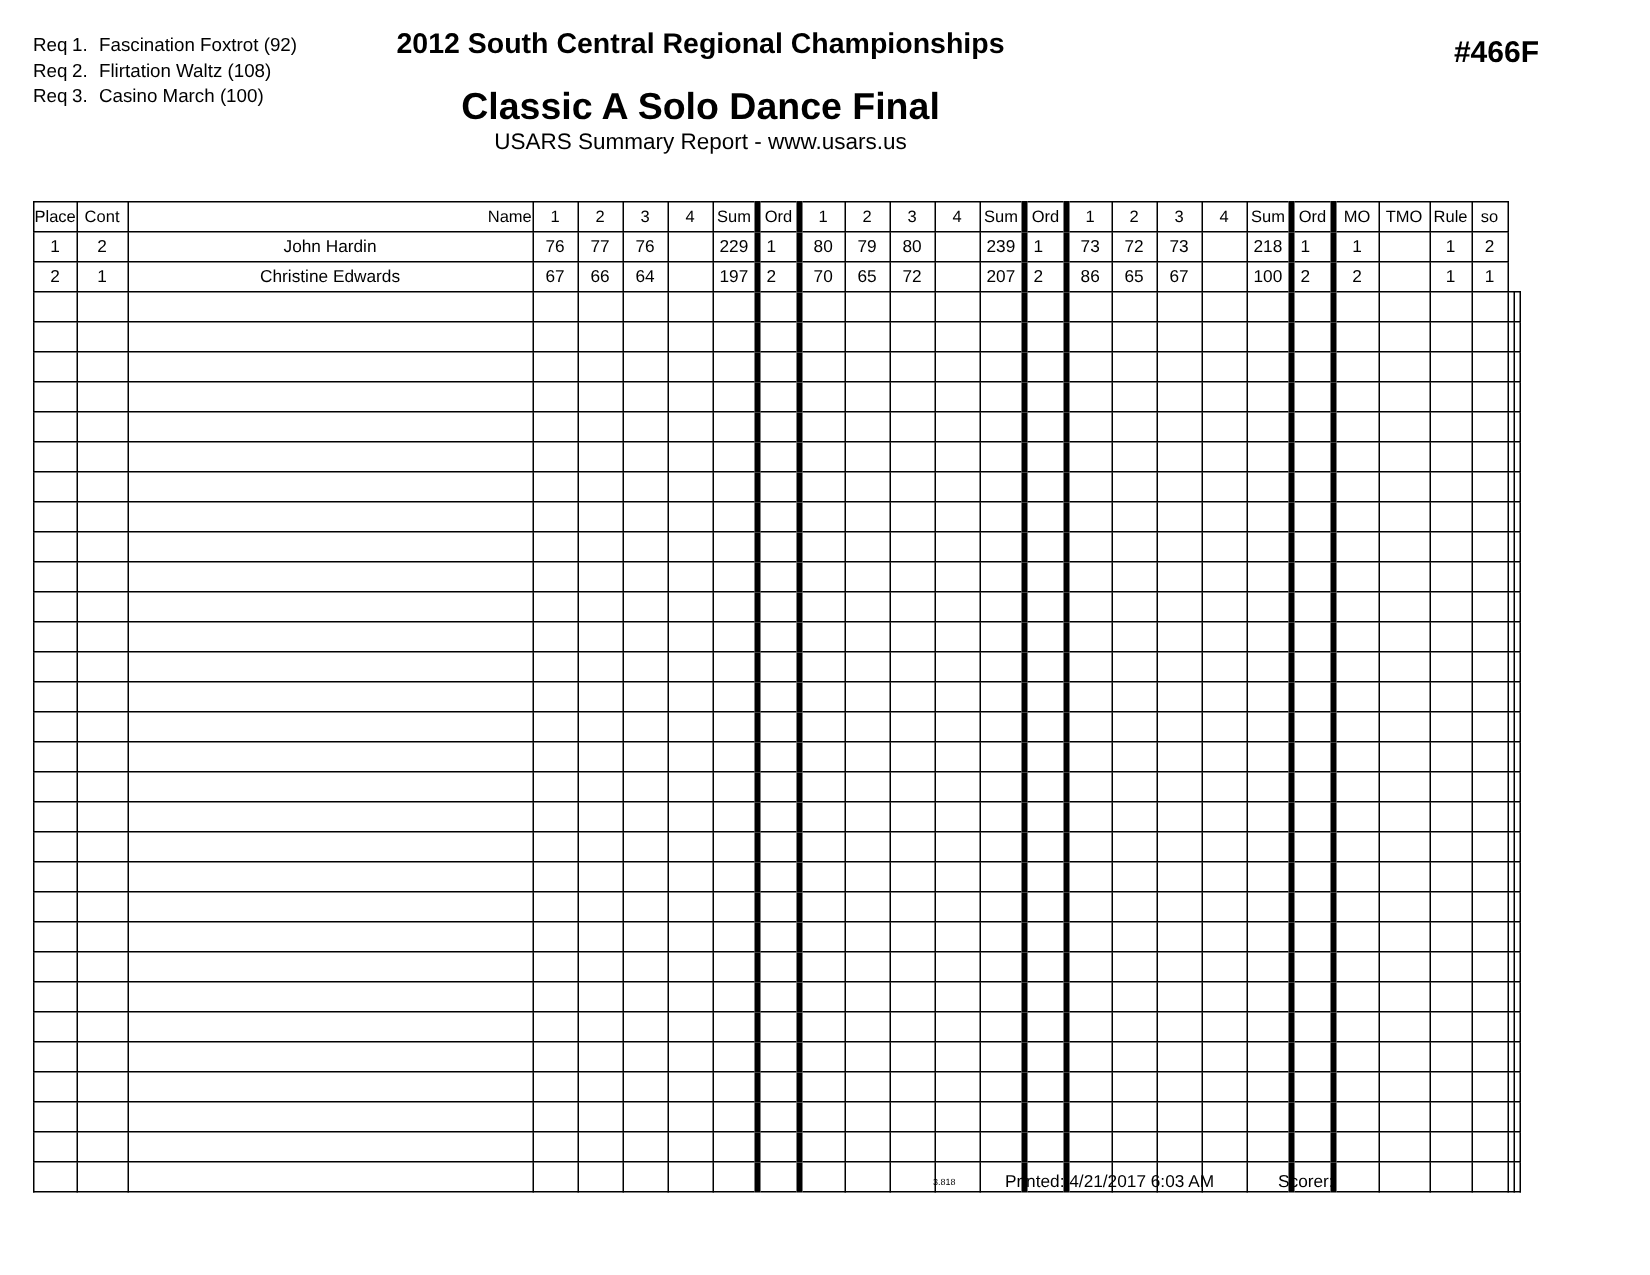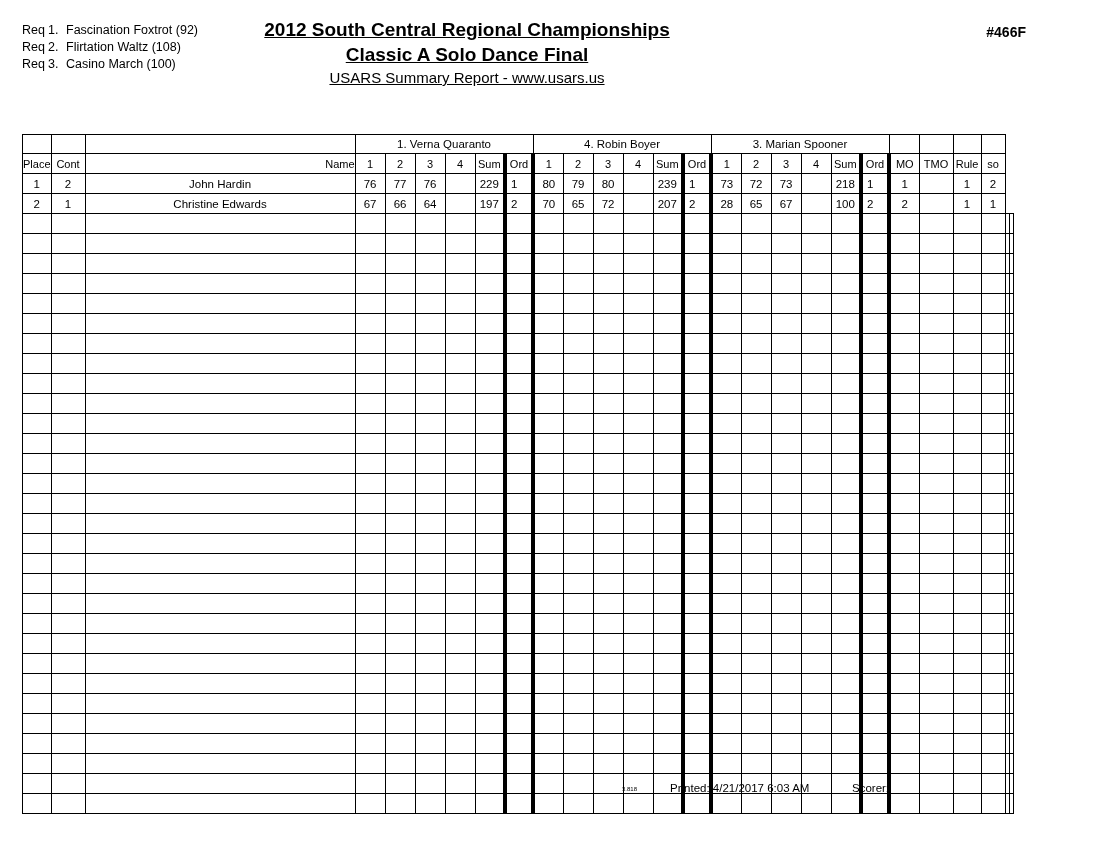--- a/index.html
+++ b/index.html
@@ -36,50 +36,49 @@
     width: 18px;
   }
 
   
   .header {
     position: absolute;
     left: 0;
     top: 18px;
     width: 934px;
     text-align: center;
-    text-decoration: underline;
   }
   .h-title {
     font-size: 19px;
     font-weight: bold;
     letter-spacing: 0px;
     line-height: 23px;
   }
   .h-venue {
     font-size: 15px;
     line-height: 20px;
     font-weight: normal;
   }
   .h-event {
-    font-size: 19px;
+    font-size: 25px;
     font-weight: bold;
     line-height: 25px;
-    margin-top: 1px;
+    margin-top: 18px;
   }
   .h-sub {
     font-size: 15px;
     line-height: 22px;
   }
 
   
   .event-num {
     position: absolute;
     right: 74px;
     top: 24px;
-    font-size: 14px;
+    font-size: 20px;
     font-weight: bold;
   }
 
   
   .sheet {
     position: absolute;
     left: 22px;
     top: 134px;
     border-collapse: collapse;
     table-layout: fixed;
@@ -232,32 +231,20 @@
       <col style="width:30px">
     <col style="width:30px">
     <col style="width:28px">
     <col style="width:30px">
     <col style="width:34px">
     <col style="width:28px">
     <col style="width:24px">
   </colgroup>
 
   <tbody>
-      <tr>
-    <td class="blank-head-left"></td>
-    <td class="blank-head-left"></td>
-    <td class="blank-head-left"></td>
-    <td class="judge-head" colspan="6" style="border-top:1px solid #000;border-left:1px solid #000;">1.  Verna Quaranto</td>
-    <td class="judge-head" colspan="6" style="border-top:1px solid #000;">4.  Robin Boyer</td>
-    <td class="judge-head" colspan="6" style="border-top:1px solid #000;border-right:1px solid #000;">3.  Marian Spooner</td>
-    <td class="blank-head"></td>
-    <td class="blank-head"></td>
-    <td class="blank-head"></td>
-    <td class="blank-head"></td>
-  </tr>
 
   <tr class="colhead">
     <td>Place</td>
     <td>Cont</td>
     <td class="left">Name</td>
 
     <td>1</td>
     <td>2</td>
     <td>3</td>
     <td>4</td>
@@ -328,21 +315,21 @@
     <td class="sum-cell">197</td>
     <td class="ord-cell thickL thickR" style="text-align:left;padding-left:4px;">2</td>
 
     <td class="score-cell">70</td>
     <td class="score-cell">65</td>
     <td class="score-cell">72</td>
     <td class="score-cell"></td>
     <td class="sum-cell">207</td>
     <td class="ord-cell thickL thickR" style="text-align:left;padding-left:4px;">2</td>
 
-    <td class="score-cell">28</td>
+    <td class="score-cell">86</td>
     <td class="score-cell">65</td>
     <td class="score-cell">67</td>
     <td class="score-cell"></td>
     <td class="sum-cell">100</td>
     <td class="ord-cell thickL thickR" style="text-align:left;padding-left:4px;">2</td>
 
     <td>2</td>
     <td></td>
     <td>1</td>
     <td>1</td>

